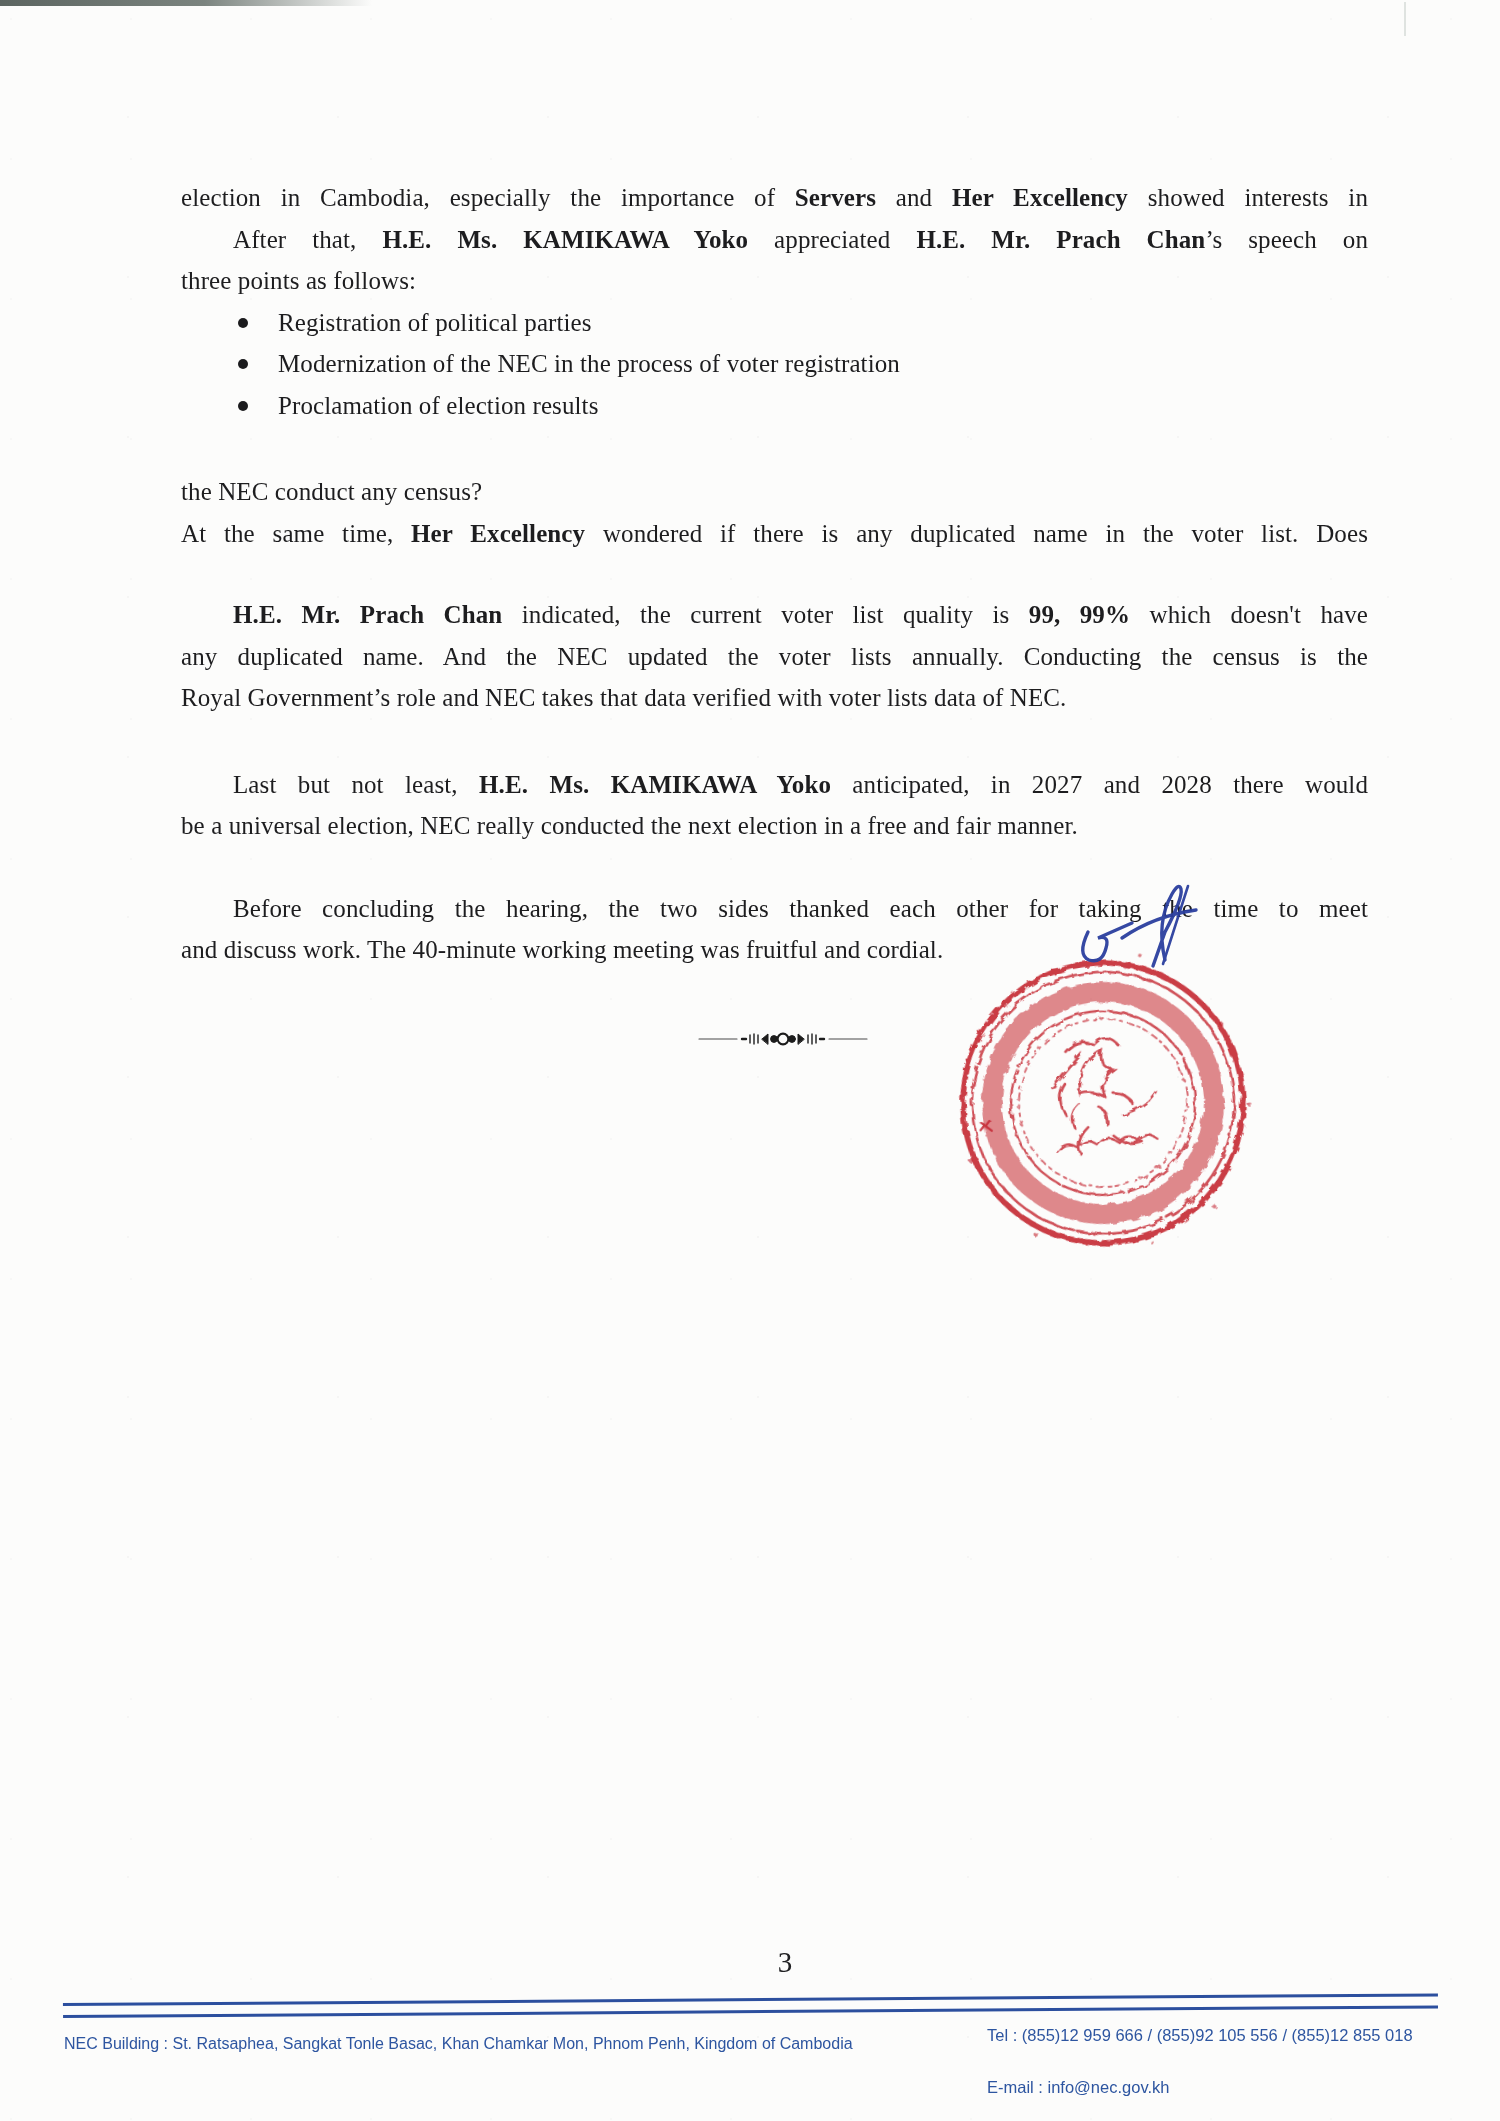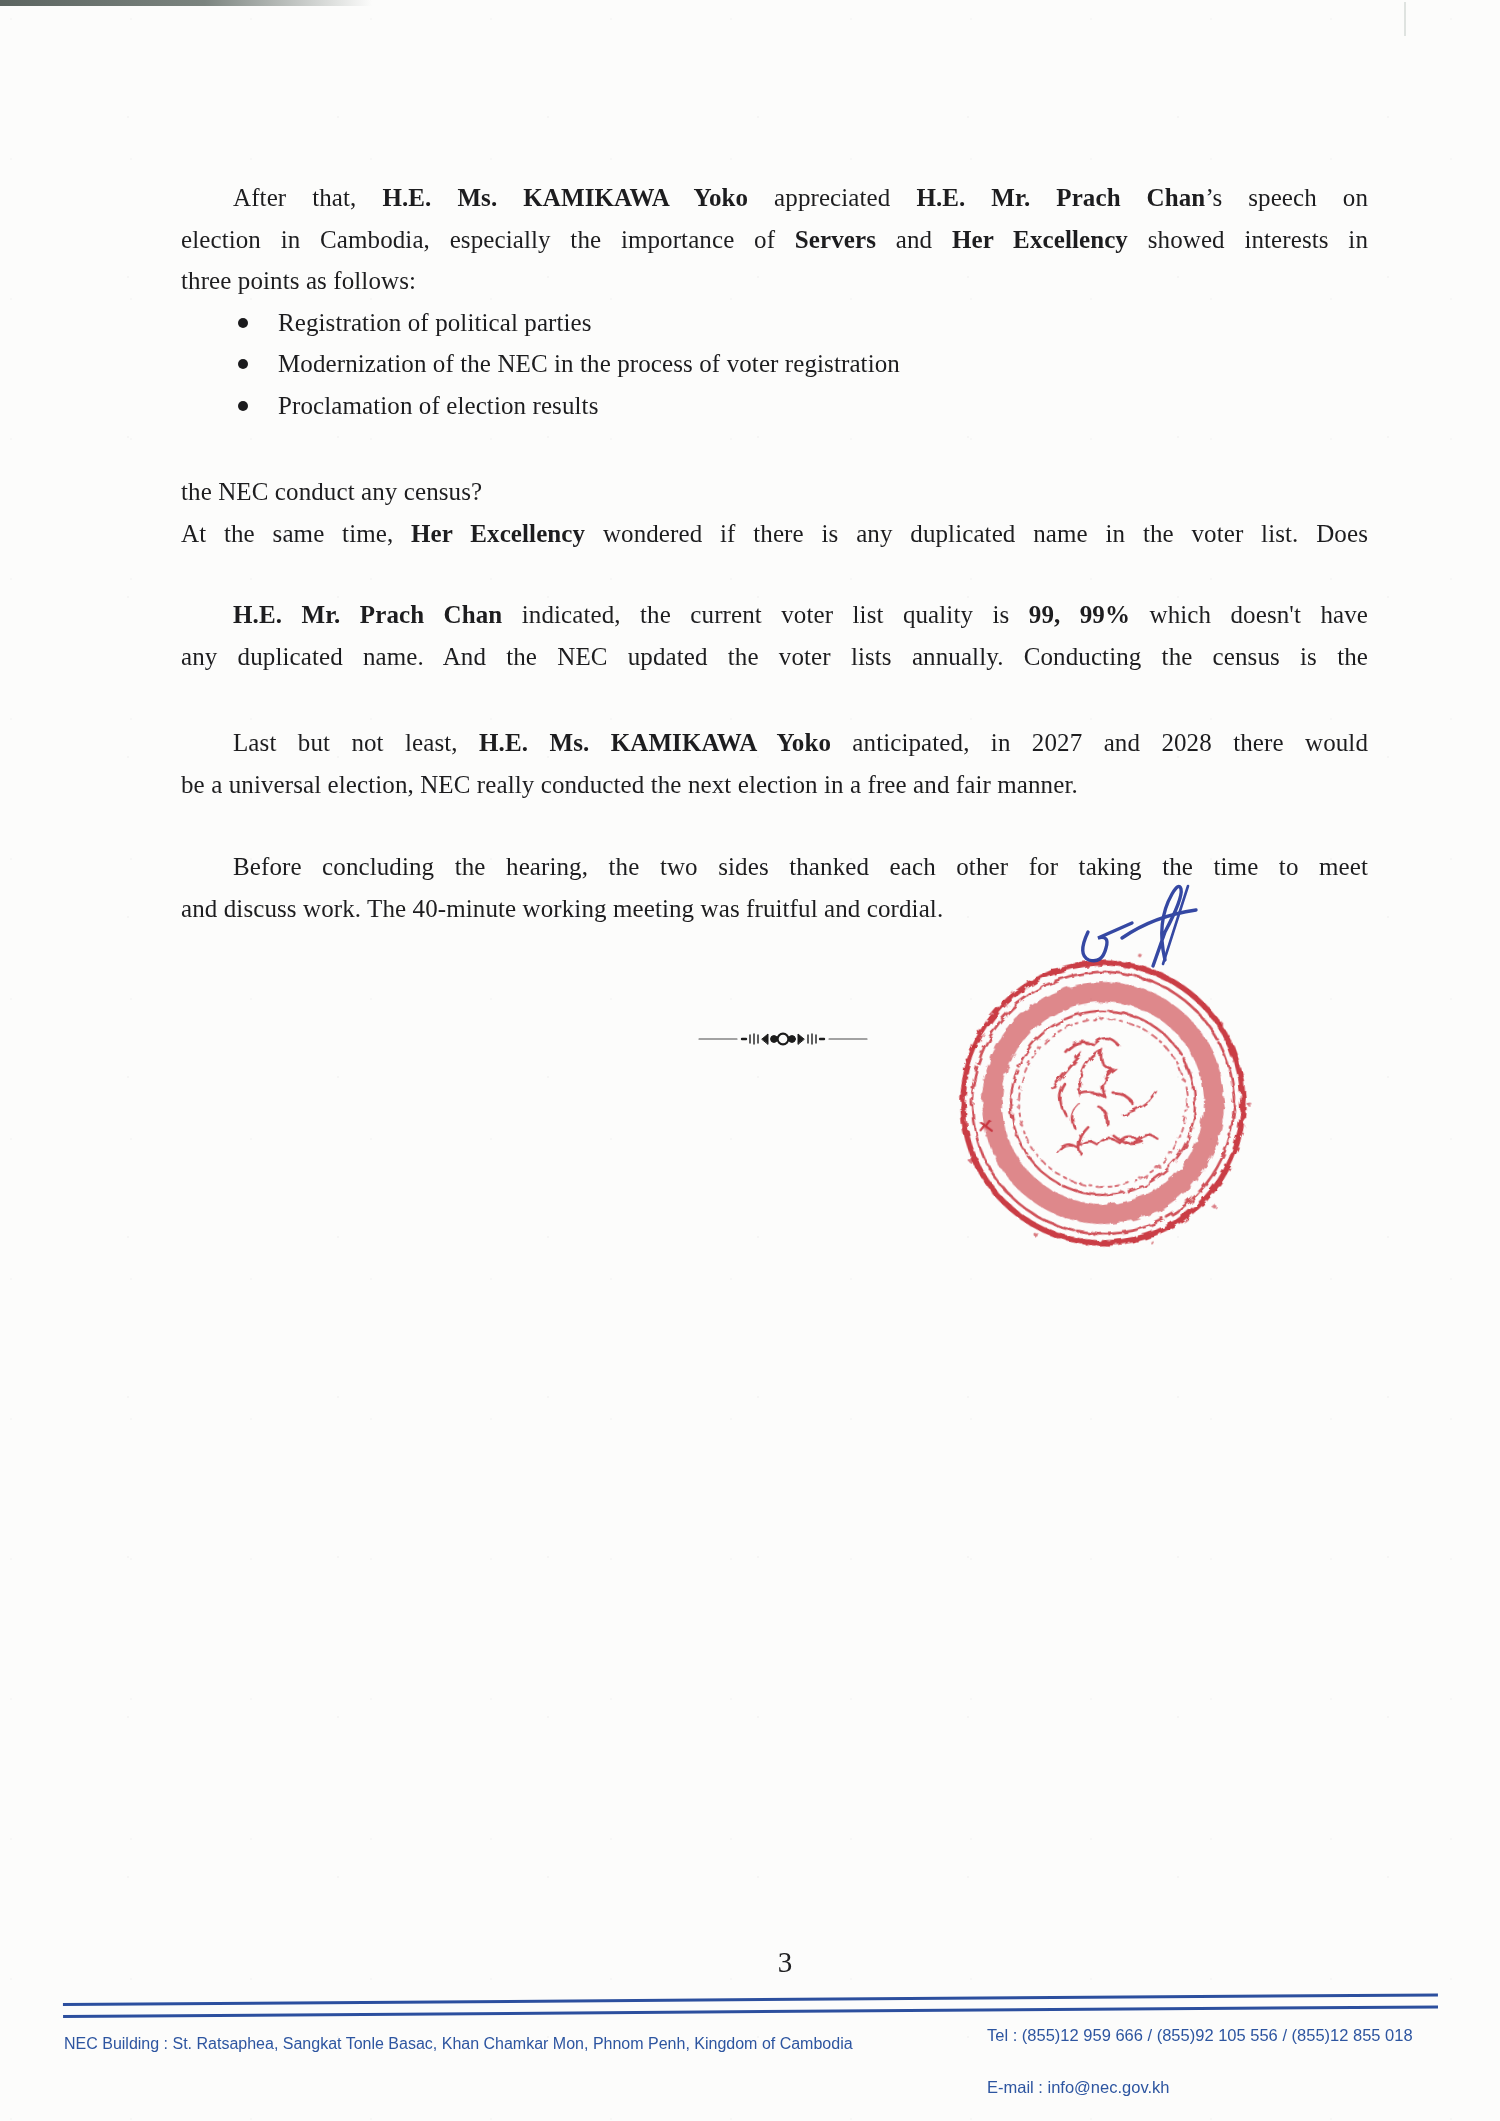--- a/index.html
+++ b/index.html
@@ -78,22 +78,22 @@
 <body>
 
 <div class="page">
 
   <div class="artifact-top"></div>
   <div class="artifact-right"></div>
 
   <main class="body-text">
 
     <section class="para">
+      <div class="line"><span>election in Cambodia, especially the importance of </span><span class="b">Servers</span><span> and </span><span class="b">Her Excellency</span><span> showed interests in</span></div>
       <div class="line ind"><span>After that, </span><span class="b">H.E. Ms. KAMIKAWA Yoko</span><span> appreciated </span><span class="b">H.E. Mr. Prach Chan</span><span>’s speech on</span></div>
-      <div class="line"><span>election in Cambodia, especially the importance of </span><span class="b">Servers</span><span> and </span><span class="b">Her Excellency</span><span> showed interests in</span></div>
       <div class="line last"><span>three points as follows:</span></div>
     </section>
 
     <ul class="bullets">
       <li class="bullet-item">
         <span class="dot"></span>
         <span>Registration of political parties</span>
       </li>
       <li class="bullet-item">
         <span class="dot"></span>
@@ -106,20 +106,21 @@
     </ul>
 
     <section class="para mt45">
       <div class="line last"><span>the NEC conduct any census?</span></div>
       <div class="line"><span>At the same time, </span><span class="b">Her Excellency</span><span> wondered if there is any duplicated name in the voter list. Does</span></div>
     </section>
 
     <section class="para mt40">
       <div class="line ind"><span class="b">H.E. Mr. Prach Chan</span><span> indicated, the current voter list quality is </span><span class="b">99, 99%</span><span> which doesn't have</span></div>
       <div class="line"><span>any duplicated name. And the NEC updated the voter lists annually. Conducting the census is the</span></div>
+      <div class="line last"><span>Royal Government’s role and NEC takes that data verified with voter lists data of NEC.</span></div>
     </section>
 
     <section class="para mt45">
       <div class="line ind"><span>Last but not least, </span><span class="b">H.E. Ms. KAMIKAWA Yoko</span><span> anticipated, in 2027 and 2028 there would</span></div>
       <div class="line last"><span>be a universal election, NEC really conducted the next election in a free and fair manner.</span></div>
     </section>
 
     <section class="para mt41">
       <div class="line ind"><span>Before concluding the hearing, the two sides thanked each other for taking the time to meet</span></div>
       <div class="line last"><span>and discuss work. The 40-minute working meeting was fruitful and cordial.</span></div>

